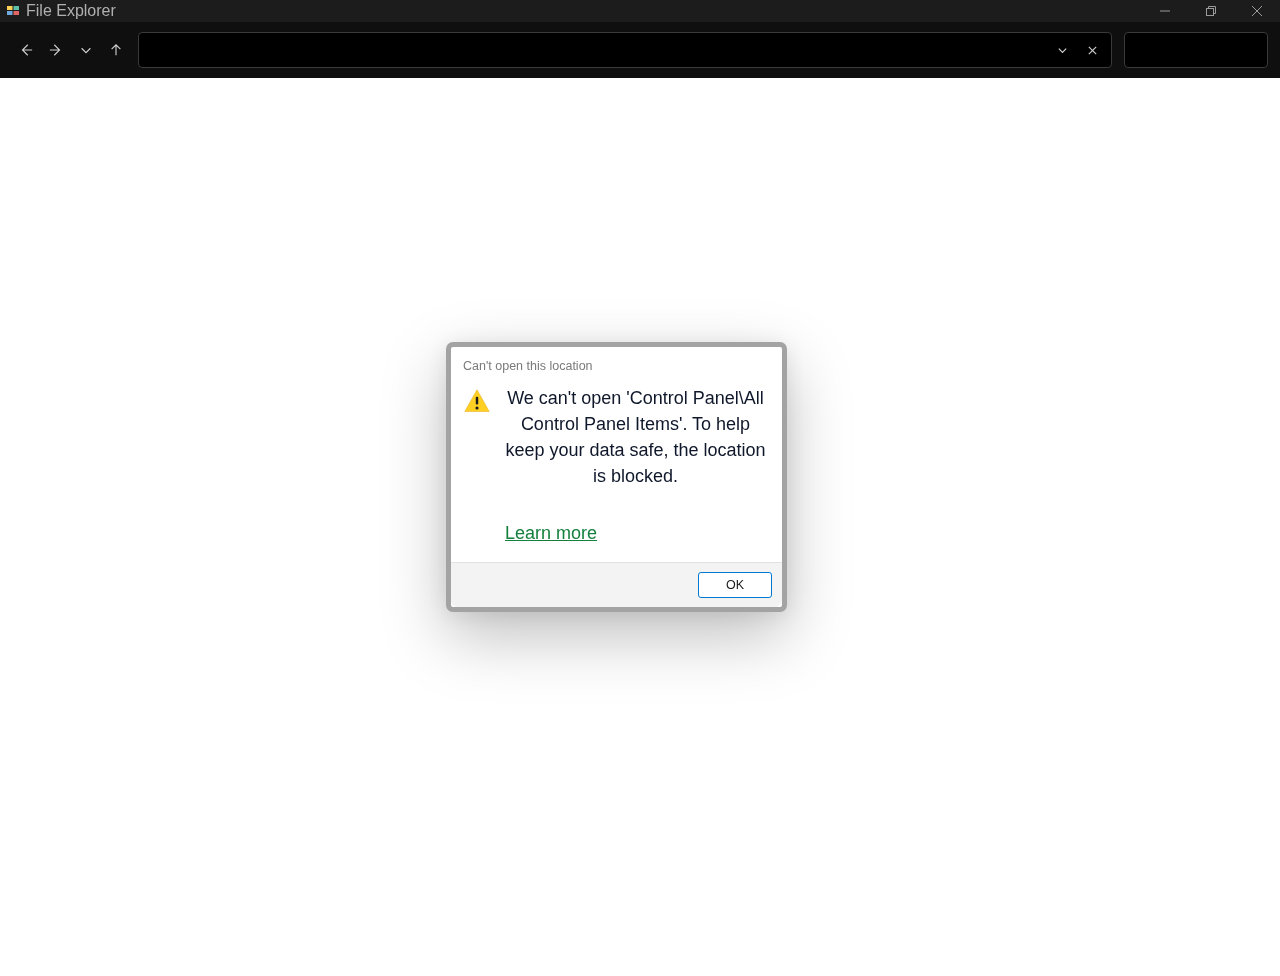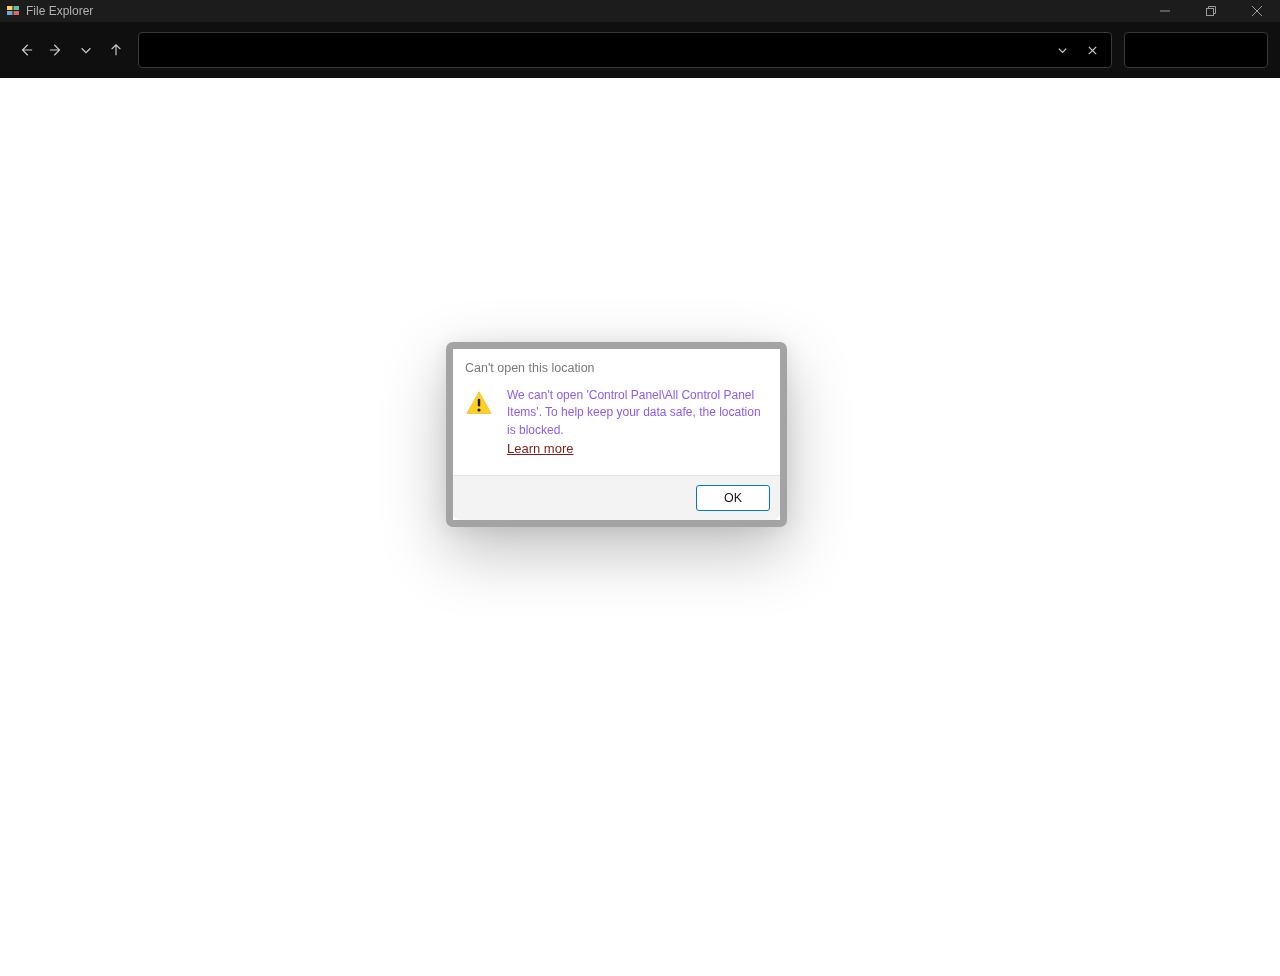--- a/index.html
+++ b/index.html
@@ -1,44 +1,44 @@
 <!DOCTYPE html>
 <html><head>
   <meta charset="utf-8">
   <style>
     * { box-sizing: border-box; margin: 0; padding: 0; font-family: "Segoe UI", Tahoma, sans-serif; }
     body { width: 1280px; height: 976px; background: #ffffff; overflow: hidden; position: relative; }
 
     .titlebar { height: 22px; background: #1c1c1c; display: flex; align-items: center; padding: 0 0 0 6px; }
     .titlebar-icon { width: 14px; height: 14px; display: inline-flex; align-items: center; justify-content: center; margin-right: 6px; }
-    .titlebar-title { color: #b0b0b0; font-size: 12px; flex-grow: 1; }
+    .titlebar-title { color: #b0b0b0; font-size: 16px; flex-grow: 1; }
     .win-controls { display: flex; height: 100%; }
     .win-ctrl { width: 46px; height: 22px; display: flex; align-items: center; justify-content: center; color: #9a9a9a; cursor: pointer; }
     .win-ctrl svg { width: 10px; height: 10px; }
 
     .navbar { height: 56px; background: #0f0f0f; display: flex; align-items: center; padding: 0 12px; gap: 2px; }
     .nav-btn { width: 28px; height: 28px; display: flex; align-items: center; justify-content: center; color: #cfcfcf; cursor: pointer; border-radius: 3px; }
     .nav-btn svg { width: 14px; height: 14px; stroke: currentColor; fill: none; stroke-width: 1.3; }
 
     .address-bar { flex-grow: 1; background: #000; border: 1px solid #3a3a3a; border-radius: 4px; height: 36px; margin: 0 10px 0 6px; display: flex; align-items: center; padding: 0 4px 0 10px; }
     .address-input { flex-grow: 1; background: transparent; border: none; color: #ddd; font-size: 13px; outline: none; height: 100%; }
     .addr-btn { width: 30px; height: 28px; display: flex; align-items: center; justify-content: center; color: #cfcfcf; cursor: pointer; }
     .addr-btn svg { width: 11px; height: 11px; stroke: currentColor; fill: none; stroke-width: 1.3; }
 
     .search-bar { width: 144px; background: #000; border: 1px solid #3a3a3a; border-radius: 4px; height: 36px; display: flex; align-items: center; padding: 0 8px; }
     .search-input { flex-grow: 1; background: transparent; border: none; color: #ddd; font-size: 13px; outline: none; }
 
     .content { background: #fff; width: 100%; height: calc(976px - 78px); }
 
-    .dialog { position: absolute; left: 446px; top: 342px; width: 341px; background: #fff; border: 7px solid #a3a3a3; border-radius: 7px; box-shadow: 0 24px 64px rgba(0,0,0,0.25), 0 2px 20px rgba(0,0,0,0.08); }
+    .dialog { position: absolute; left: 446px; top: 342px; width: 341px; background: #fff; border: 5px solid #a3a3a3; border-radius: 7px; box-shadow: 0 24px 64px rgba(0,0,0,0.25), 0 2px 20px rgba(0,0,0,0.08); }
     .dialog-header { padding: 12px 12px 6px 12px; color: #7a7a7a; font-size: 12.5px; }
     .dialog-body { padding: 6px 16px 18px 12px; display: flex; gap: 14px; }
     .warn-icon { flex-shrink: 0; margin-top: 2px; }
-    .dialog-text { font-size: 12px; color: #8b5cf6; line-height: 1.45; }
-    .learn-more { display: inline-block; margin-top: 2px; color: #7f1d1d; text-decoration: underline; font-size: 13px; cursor: pointer; }
+    .dialog-text { font-size: 18px; color: #0f172a; line-height: 1.45; text-align: center; }
+    .learn-more { display: inline-block; margin-top: 34px; color: #15803d; text-decoration: underline; font-size: 18px; cursor: pointer; }
     .dialog-footer { background: #f3f3f3; border-top: 1px solid #e2e2e2; border-radius: 0 0 7px 7px; padding: 9px 10px; display: flex; justify-content: flex-end; }
     .ok-btn { width: 74px; height: 26px; background: #fff; border: 1px solid #0078d4; border-radius: 3px; font-size: 12.5px; color: #1a1a1a; cursor: pointer; }
   </style>
 </head>
 <body>
 
 <div class="titlebar">
   <span class="titlebar-icon">
     <svg viewBox="0 0 14 14">
         <rect x="1" y="2" width="5.5" height="4" fill="#ffd256"></rect>

